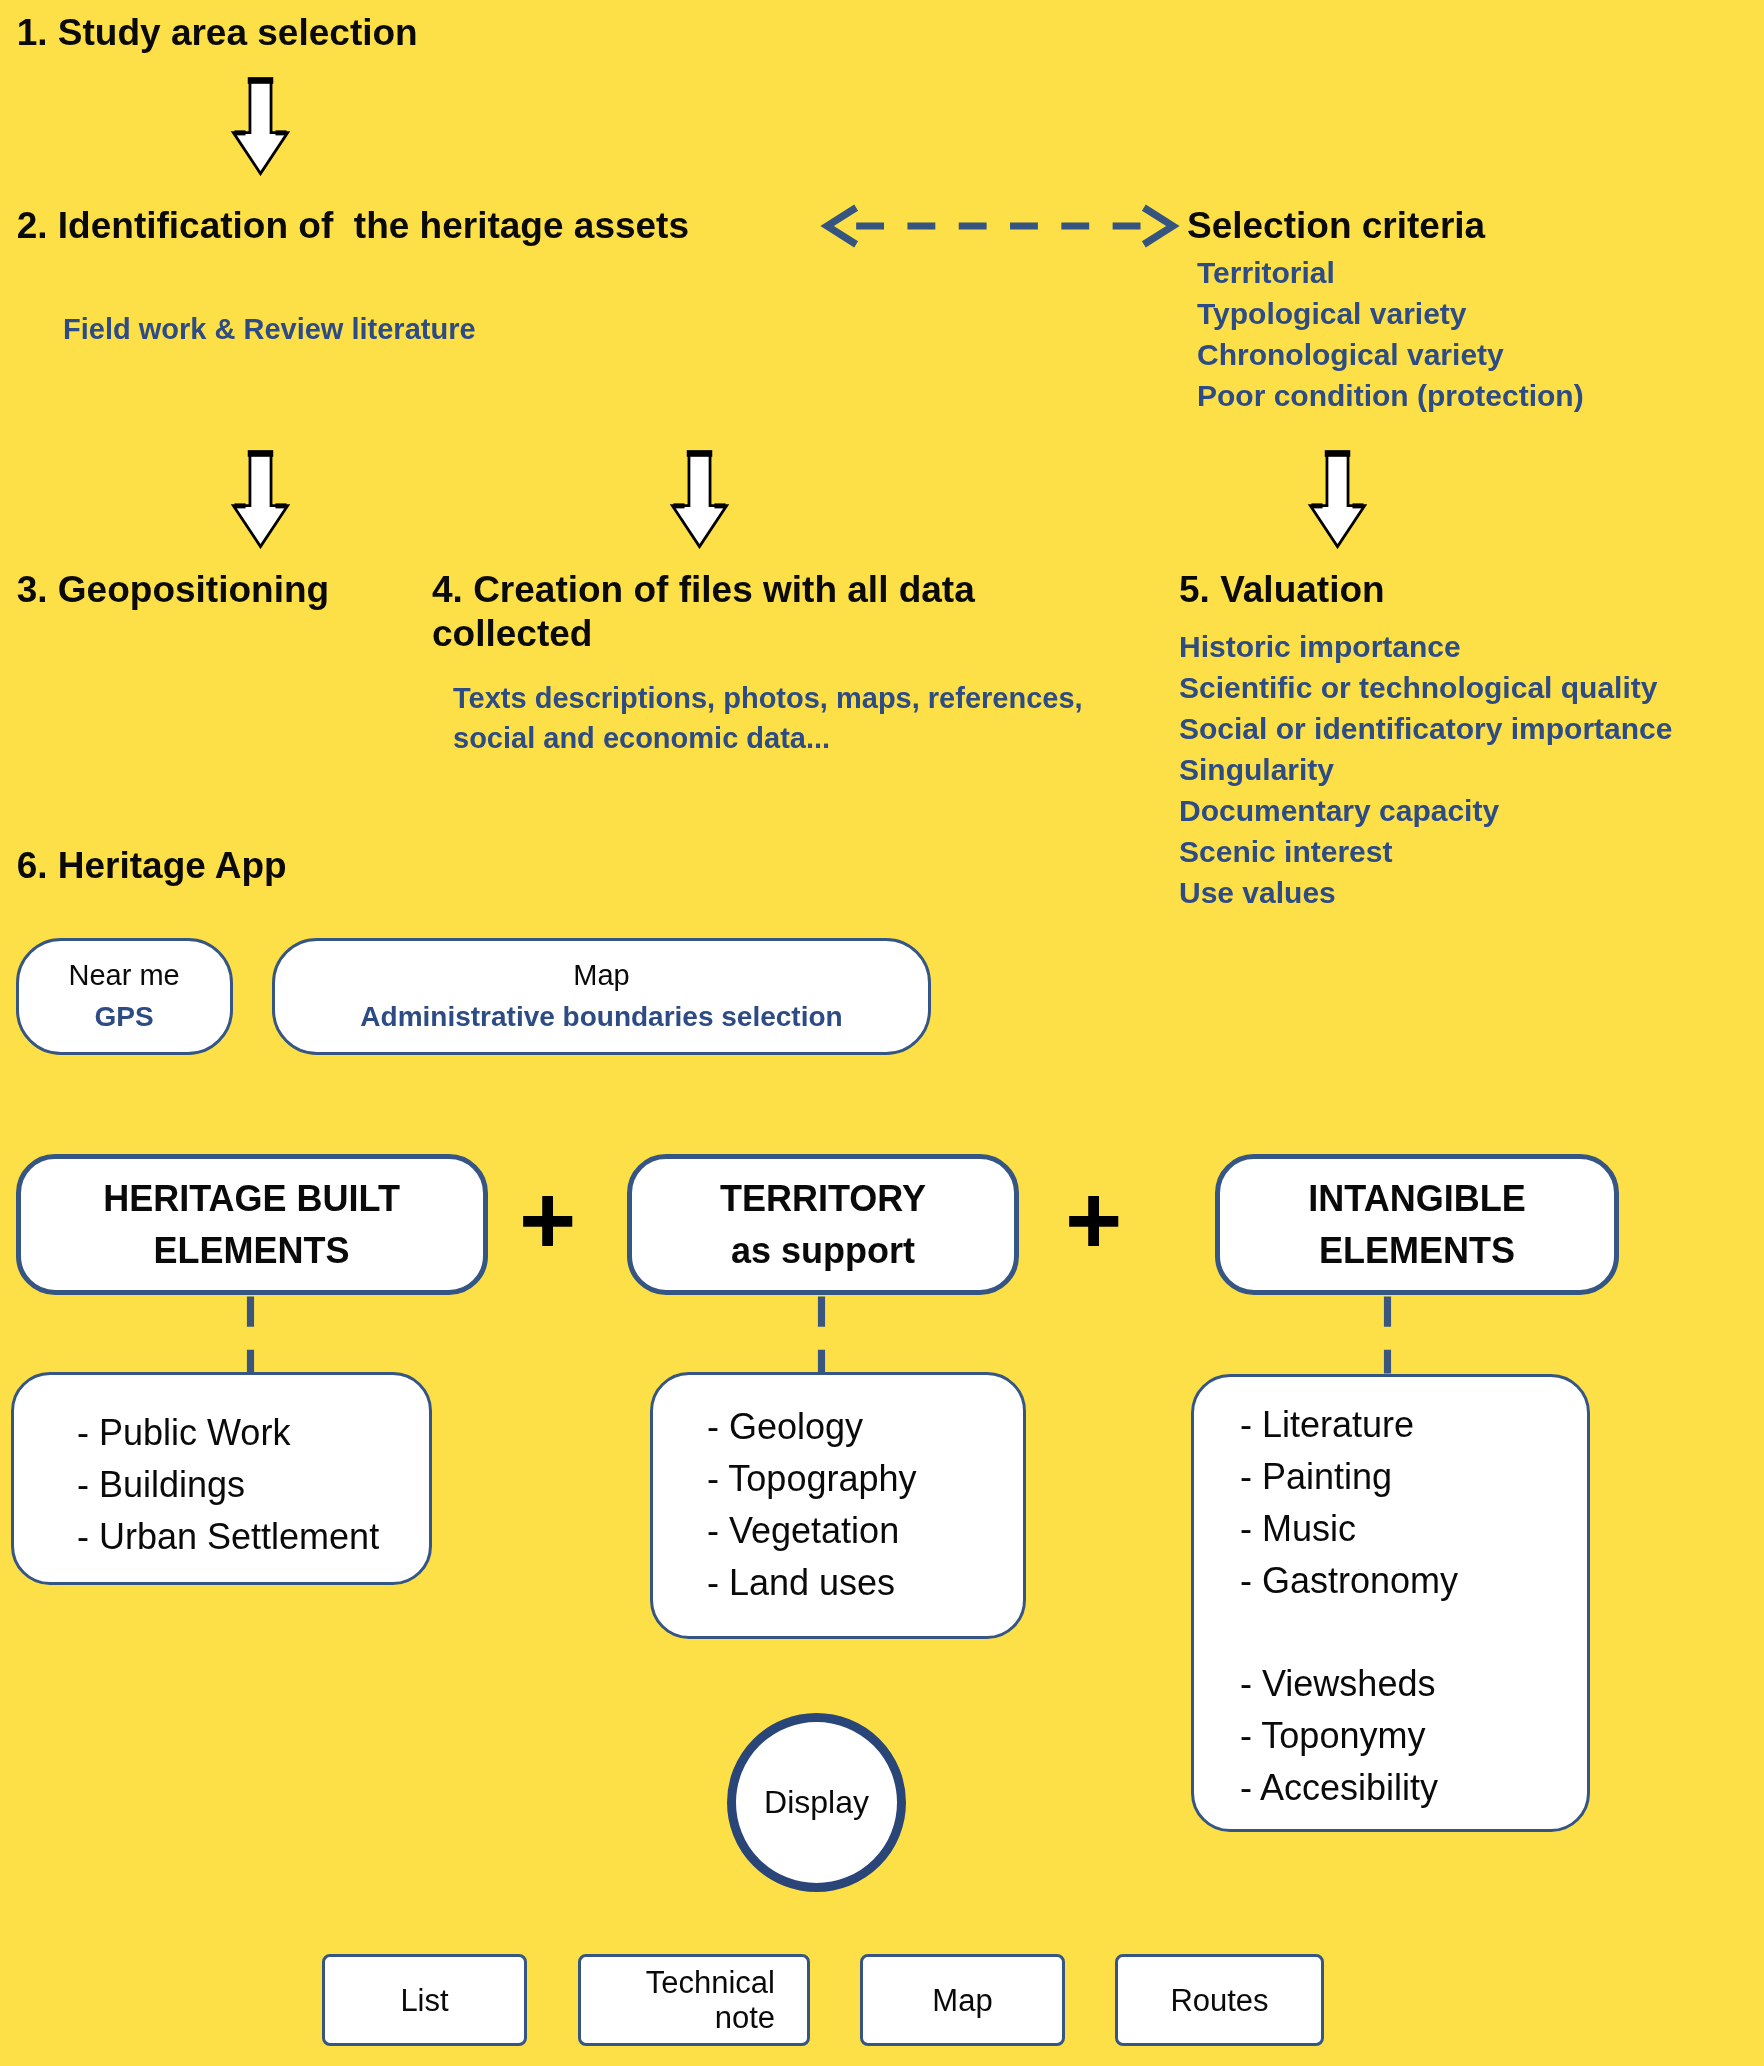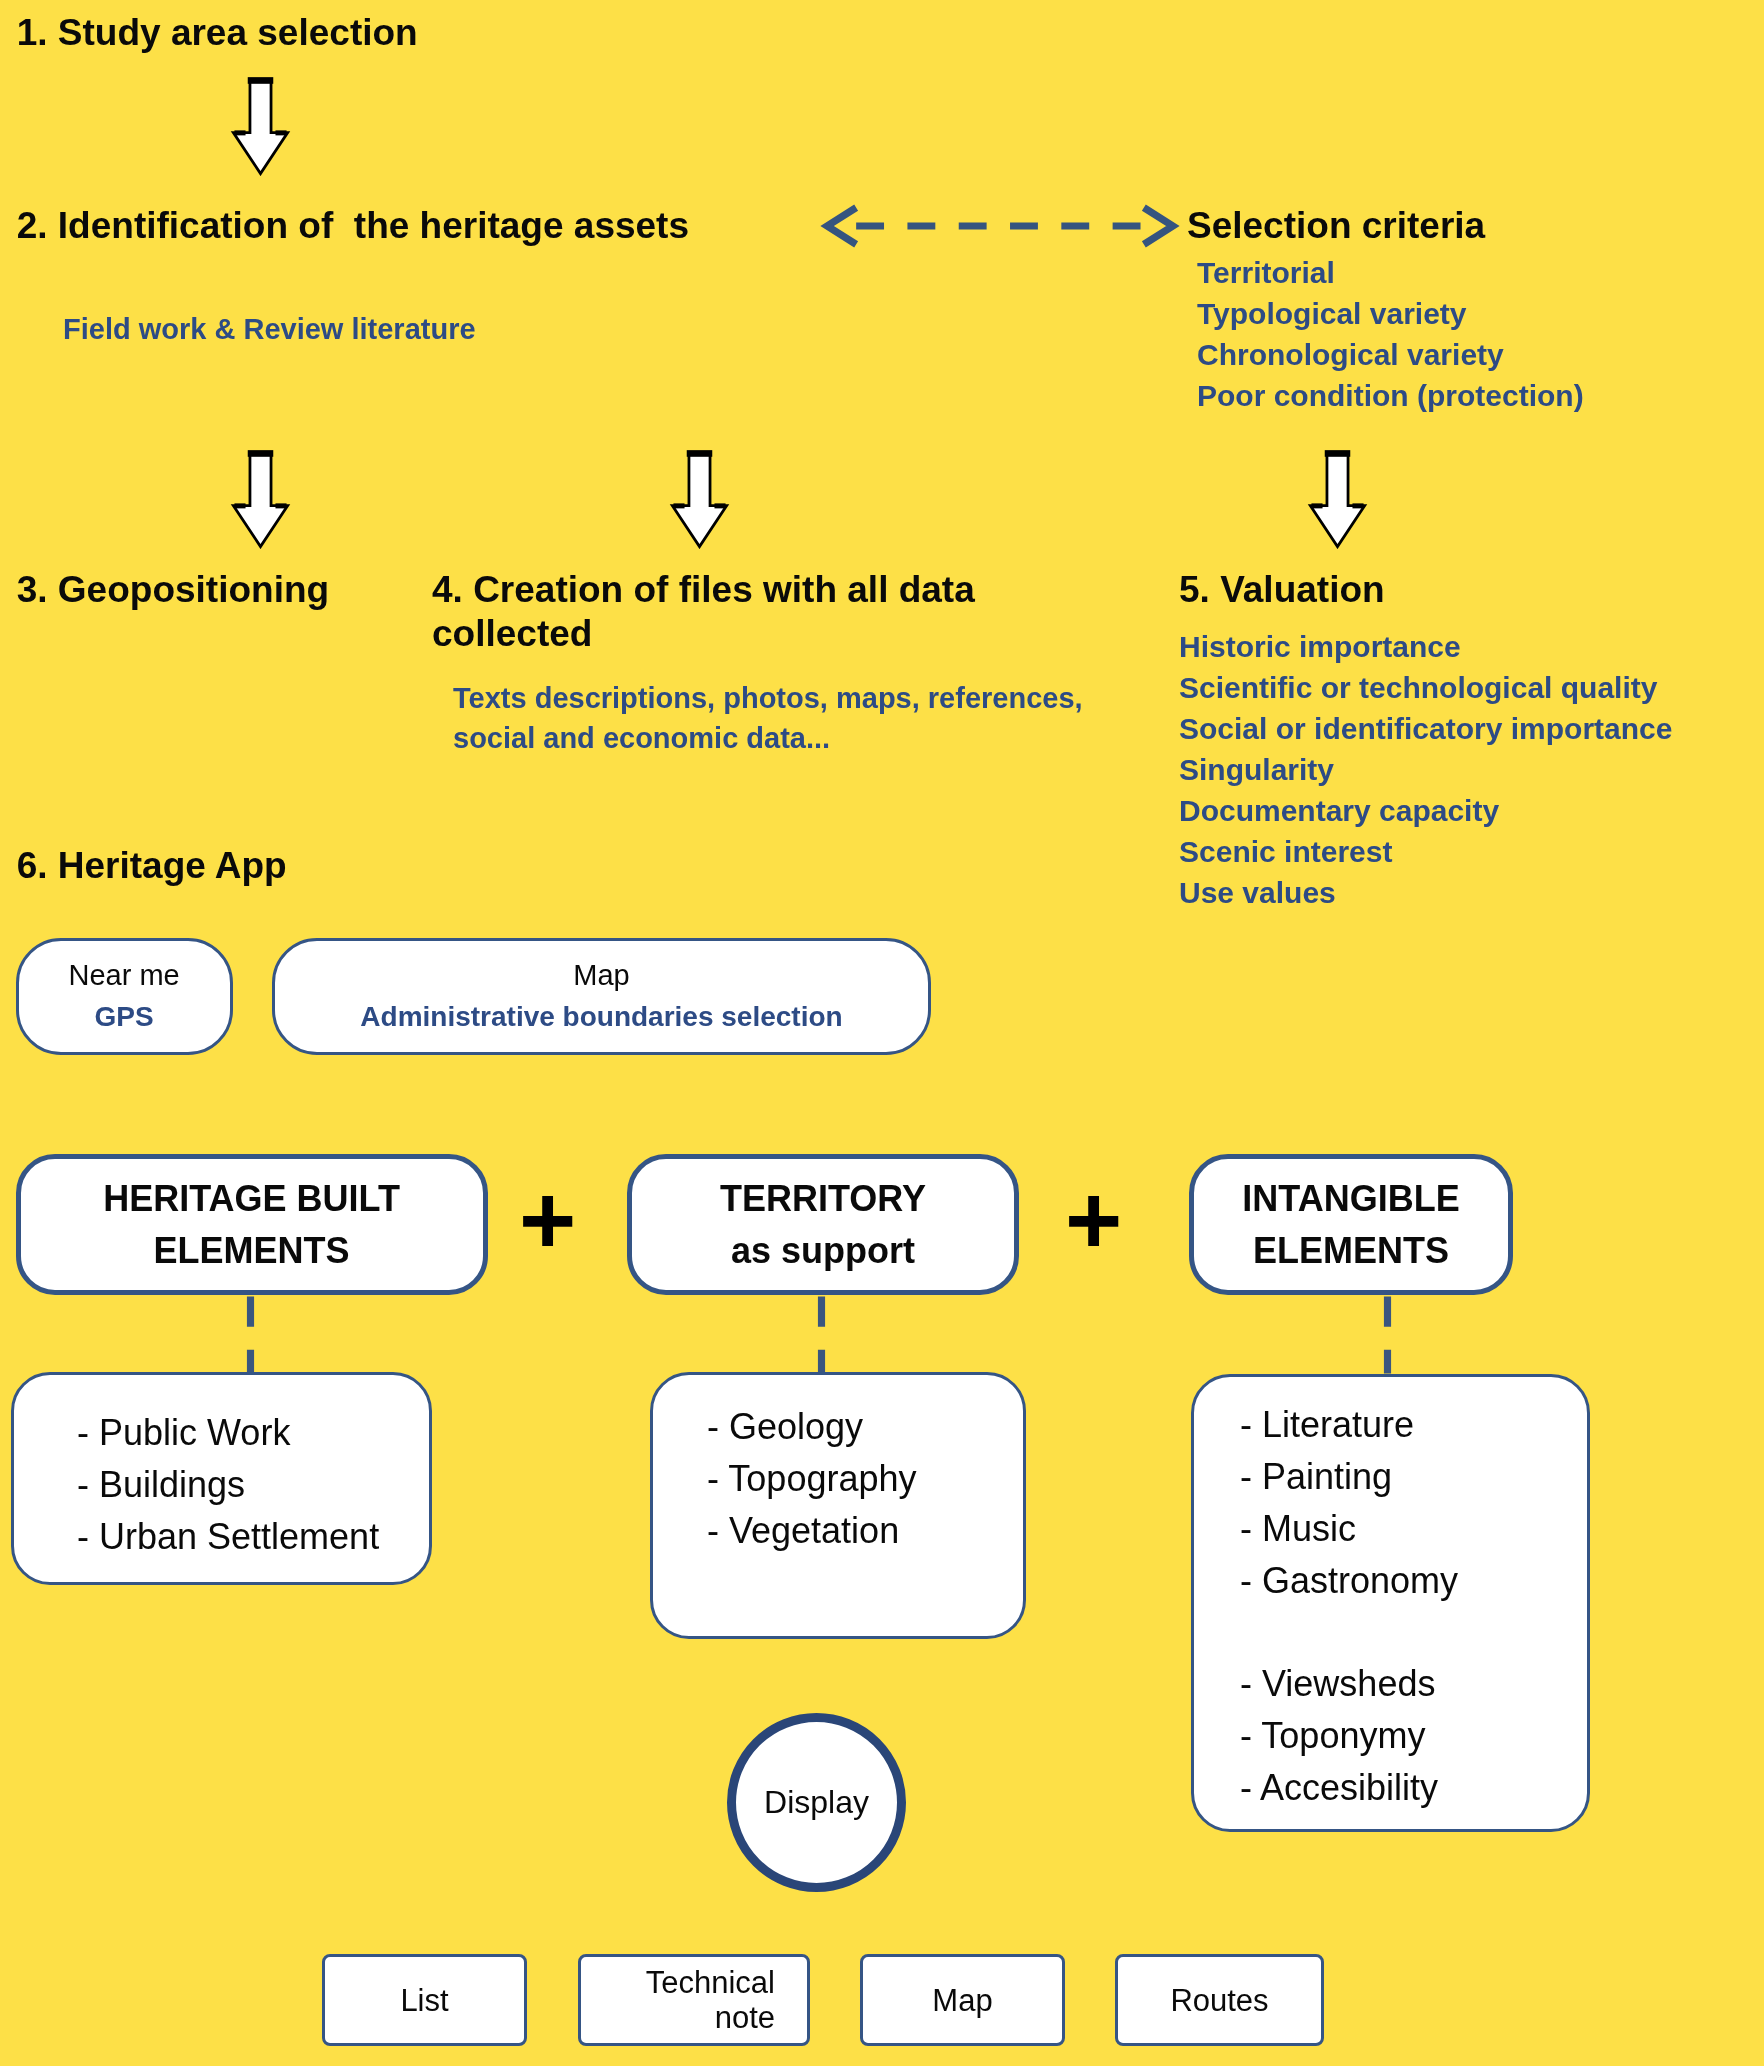--- a/index.html
+++ b/index.html
@@ -123,21 +123,21 @@
   <div class="main-box" style="left:15.6px;top:1154px;width:472px;height:141px;">
     <div class="cap">HERITAGE BUILT</div>
     <div class="cap">ELEMENTS</div>
   </div>
   <div class="plus" style="left:519px;top:1171px;">+</div>
   <div class="main-box" style="left:627px;top:1154px;width:392px;height:141px;">
     <div class="cap">TERRITORY</div>
     <div class="cap">as support</div>
   </div>
   <div class="plus" style="left:1065px;top:1171px;">+</div>
-  <div class="main-box" style="left:1189px;top:1154px;width:324px;height:141px;">
+  <div class="main-box" style="left:1215px;top:1154px;width:404px;height:141px;">
     <div class="cap">INTANGIBLE</div>
     <div class="cap">ELEMENTS</div>
   </div>
 
   <svg class="abs" style="left:245px;top:1296px;" width="11" height="78" viewBox="0 0 20 140">
     <line x1="10" y1="0" x2="10" y2="140" stroke="#3a567f" stroke-width="13" stroke-dasharray="55 42"></line>
   </svg>
   <svg class="abs" style="left:816px;top:1296px;" width="11" height="78" viewBox="0 0 20 140">
     <line x1="10" y1="0" x2="10" y2="140" stroke="#3a567f" stroke-width="13" stroke-dasharray="55 42"></line>
   </svg>
@@ -151,20 +151,21 @@
       <li>- Buildings</li>
       <li>- Urban Settlement</li>
     </ul>
   </div>
 
   <div class="sub-box" style="left:650px;top:1372px;width:376px;height:267px;padding:26px 0 0 54px;">
     <ul class="item-list">
       <li>- Geology</li>
       <li>- Topography</li>
       <li>- Vegetation</li>
+      <li>- Land uses</li>
     </ul>
   </div>
 
   <div class="sub-box" style="left:1191px;top:1374px;width:399px;height:458px;padding:22px 12px 0 46px;">
     <ul class="item-list">
       <li>- Literature</li>
       <li>- Painting</li>
       <li>- Music</li>
       <li>- Gastronomy</li>
     </ul>

